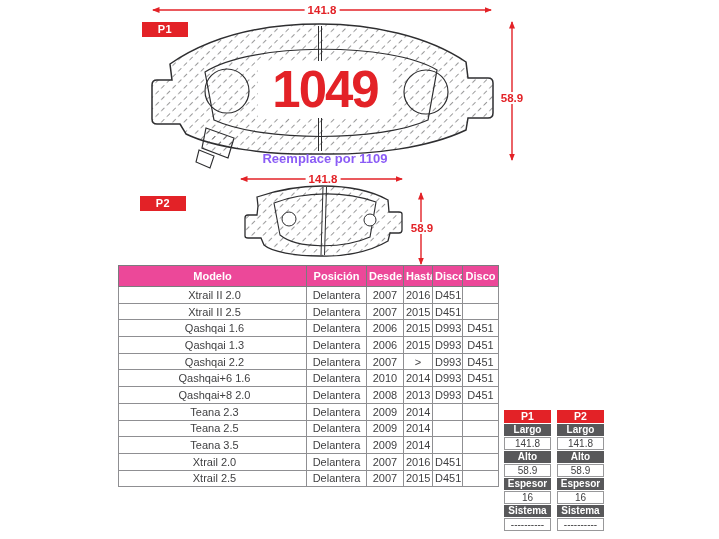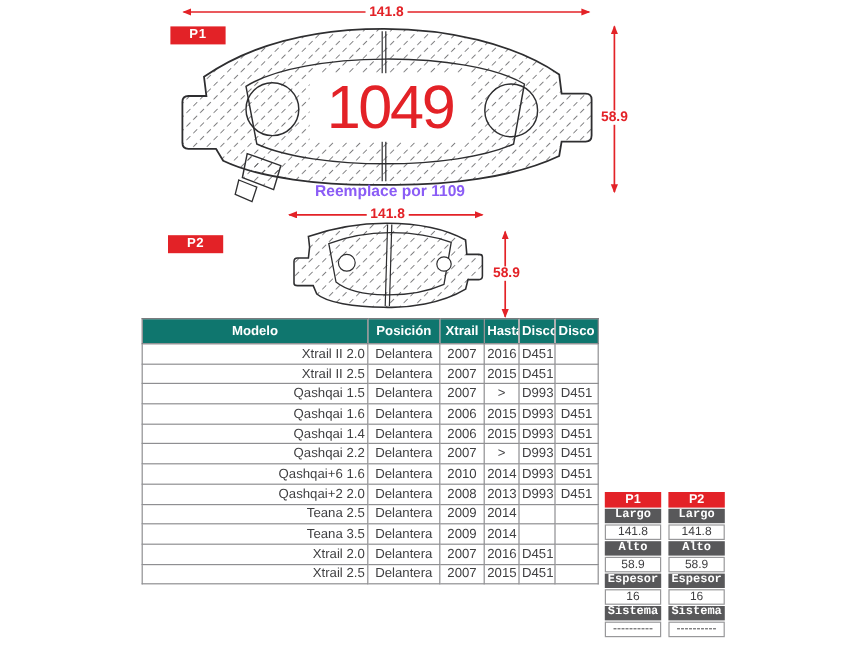--- a/index.html
+++ b/index.html
@@ -24,57 +24,57 @@
     color:#e32227; font-size:11.5px; font-weight:bold;
     background:#ffffff; padding:0 3px; white-space:nowrap;
   }
 
   
   .partnum-box {
     position:absolute; left:258px; top:61px; width:134px; height:57px;
     background:#ffffff; text-align:center;
   }
   .partnum-box span {
-    color:#e32227; font-size:51px; font-weight:normal; line-height:57px;
+    color:#e32227; font-size:51px; font-weight:bold; line-height:57px;
     letter-spacing:-2px;
   }
 
   .replace-note {
     position:absolute; left:222px; top:151px; width:206px; text-align:center;
     font-size:13px; font-weight:bold; color:#8b5cf6;
   }
 
   
   table.fitment {
     position:absolute; left:118px; top:265px; width:380px;
     border-collapse:collapse; table-layout:fixed;
     font-size:11px; color:#3f3f41;
   }
   table.fitment th {
-    background:#0f766e; color:#ffffff; font-weight:bold; font-size:11px;
+    background:#ec4899; color:#ffffff; font-weight:bold; font-size:11px;
     height:20px; border:1px solid #7b7b7e; padding:0 2px;
     overflow:hidden; white-space:nowrap;
   }
   table.fitment td {
     background:#ffffff; border:1px solid #8f8f92; height:15.7px;
     padding:0 2px; text-align:center; overflow:hidden; white-space:nowrap;
   }
-  table.fitment td:first-child { text-align:right; padding-left:6px; }
+  table.fitment td:first-child { text-align:center; padding-left:6px; }
 
   
   .spec { position:absolute; top:410px; width:47px; text-align:center; }
   .spec-p1 { left:504px; }
   .spec-p2 { left:557px; }
   .spec .title {
     background:#e32227; color:#ffffff; font-weight:bold; font-size:10.5px;
     height:13px; line-height:13px;
   }
   .spec .lbl {
     background:#58585a; color:#ffffff; font-weight:bold; font-size:10px;
-    height:12px; line-height:12px; margin-top:1px;font-family:Liberation Mono, monospace;
+    height:12px; line-height:12px; margin-top:1px;
   }
   .spec .val {
     background:#ffffff; border:1px solid #98989a; color:#3f3f41;
     font-size:10px; height:11px; line-height:11px; margin-top:1px;
     overflow:hidden;
   }
 </style>
 </head>
 <body>
 
@@ -146,21 +146,21 @@
         <col style="width:60px">
         <col style="width:37px">
       <col style="width:29px">
         <col style="width:30px">
         <col style="width:36px">
     </colgroup>
     <thead>
       <tr>
         <th>Modelo</th>
         <th>Posición</th>
-        <th>Xtrail</th>
+        <th>Desde</th>
         <th>Hasta</th>
         <th>Disco</th>
         <th>Disco</th>
       </tr>
     </thead>
     <tbody>
 
         <tr>
           <td>Xtrail II 2.0</td>
           <td>Delantera</td>
@@ -172,40 +172,32 @@
 
         <tr>
           <td>Xtrail II 2.5</td>
           <td>Delantera</td>
           <td>2007</td>
           <td>2015</td>
           <td>D451</td>
           <td></td>
         </tr>
 
-        <tr>
-          <td>Qashqai 1.5</td>
-          <td>Delantera</td>
-          <td>2007</td>
-          <td>&gt;</td>
-          <td>D993</td>
-          <td>D451</td>
-        </tr>
 
         <tr>
           <td>Qashqai 1.6</td>
           <td>Delantera</td>
           <td>2006</td>
           <td>2015</td>
           <td>D993</td>
           <td>D451</td>
         </tr>
 
         <tr>
-          <td>Qashqai 1.4</td>
+          <td>Qashqai 1.3</td>
           <td>Delantera</td>
           <td>2006</td>
           <td>2015</td>
           <td>D993</td>
           <td>D451</td>
         </tr>
 
         <tr>
           <td>Qashqai 2.2</td>
           <td>Delantera</td>
@@ -218,29 +210,37 @@
         <tr>
           <td>Qashqai+6 1.6</td>
           <td>Delantera</td>
           <td>2010</td>
           <td>2014</td>
           <td>D993</td>
           <td>D451</td>
         </tr>
 
         <tr>
-          <td>Qashqai+2 2.0</td>
+          <td>Qashqai+8 2.0</td>
           <td>Delantera</td>
           <td>2008</td>
           <td>2013</td>
           <td>D993</td>
           <td>D451</td>
         </tr>
 
 
+        <tr>
+          <td>Teana 2.3</td>
+          <td>Delantera</td>
+          <td>2009</td>
+          <td>2014</td>
+          <td></td>
+          <td></td>
+        </tr>
 
         <tr>
           <td>Teana 2.5</td>
           <td>Delantera</td>
           <td>2009</td>
           <td>2014</td>
           <td></td>
           <td></td>
         </tr>
 

